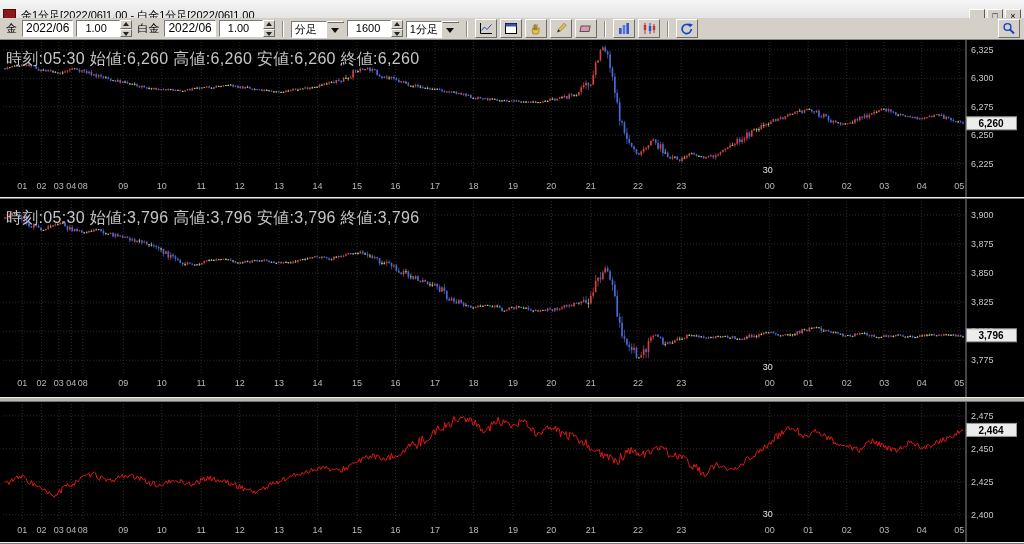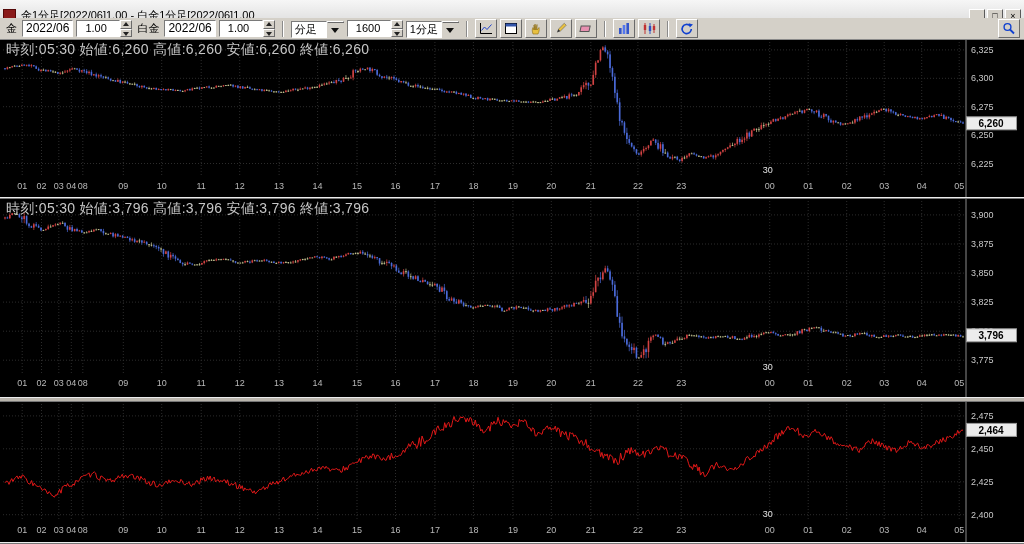--- a/index.html
+++ b/index.html
@@ -19,21 +19,21 @@
   .spinarrows .up::after{top:1px;border-bottom:4px solid #222;border-top:none}
   .spinarrows .dn::after{top:2px;border-top:4px solid #222;border-bottom:none}
   .combo{display:inline-flex;align-items:flex-start;height:15px}
   .combo .cval{background:#fff;border:1px solid;border-color:#7a7a7a #ffffff #ffffff #7a7a7a;font-size:11px;line-height:15px;padding:0 3px;min-width:28px;white-space:nowrap}
   .combo .dd{width:15px;background:#d4d0c8;border:1px solid;border-color:#ffffff #6a6a6a #6a6a6a #ffffff;position:relative}
   .combo .dd::after{content:"";position:absolute;left:3px;top:6px;border:4px solid transparent;border-top:5px solid #111;border-bottom:none}
   .iconbtn{width:22px;height:19px;background:#d4d0c8;border:1px solid;border-color:#ffffff #6a6a6a #6a6a6a #ffffff;padding:1px;display:inline-flex;align-items:center;justify-content:center}
   .tsep{width:0;height:16px;border-left:1px solid #8a8a8a;border-right:1px solid #ffffff;margin:0 4px}
   .push{margin-left:auto}
   .panel{position:absolute;left:0;width:1024px;background:#000;overflow:hidden}
-  .chart-info{position:absolute;top:1px;left:6px;font-size:14px;color:#c6c6c6;z-index:2;white-space:nowrap;letter-spacing:0.3px}
+  .chart-info{position:absolute;top:9px;left:6px;font-size:16px;color:#c6c6c6;z-index:2;white-space:nowrap;letter-spacing:0.3px}
   .panel svg{position:absolute;top:0;left:0;display:block}
   svg text{font-family:"Liberation Sans",sans-serif}
   .hsep{position:absolute;left:0;width:1024px;background:#b8b4ac;border-top:1px solid #ececec;border-bottom:1px solid #767676;box-sizing:border-box}
 </style>
 </head>
 <body>
 
 <div class="titlebar">
   <span class="app-icon"></span>
   <span class="title">金1分足[2022/06]1.00 - 白金1分足[2022/06]1.00</span>

